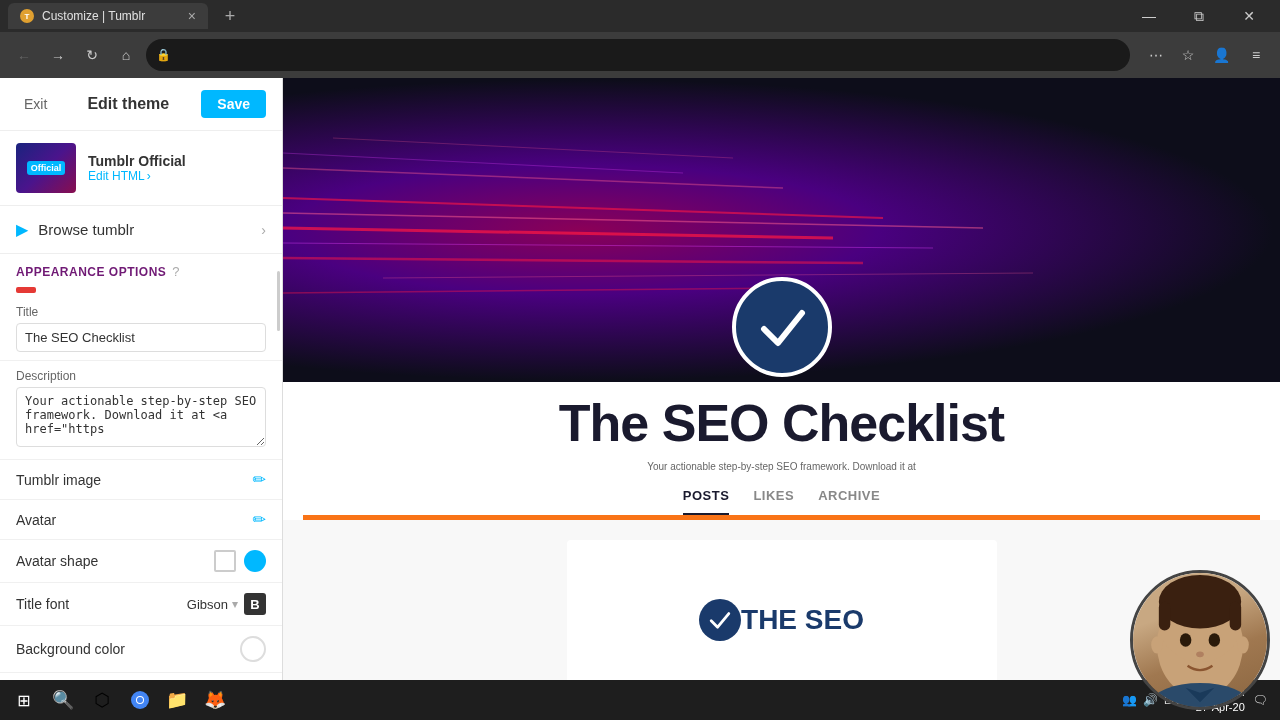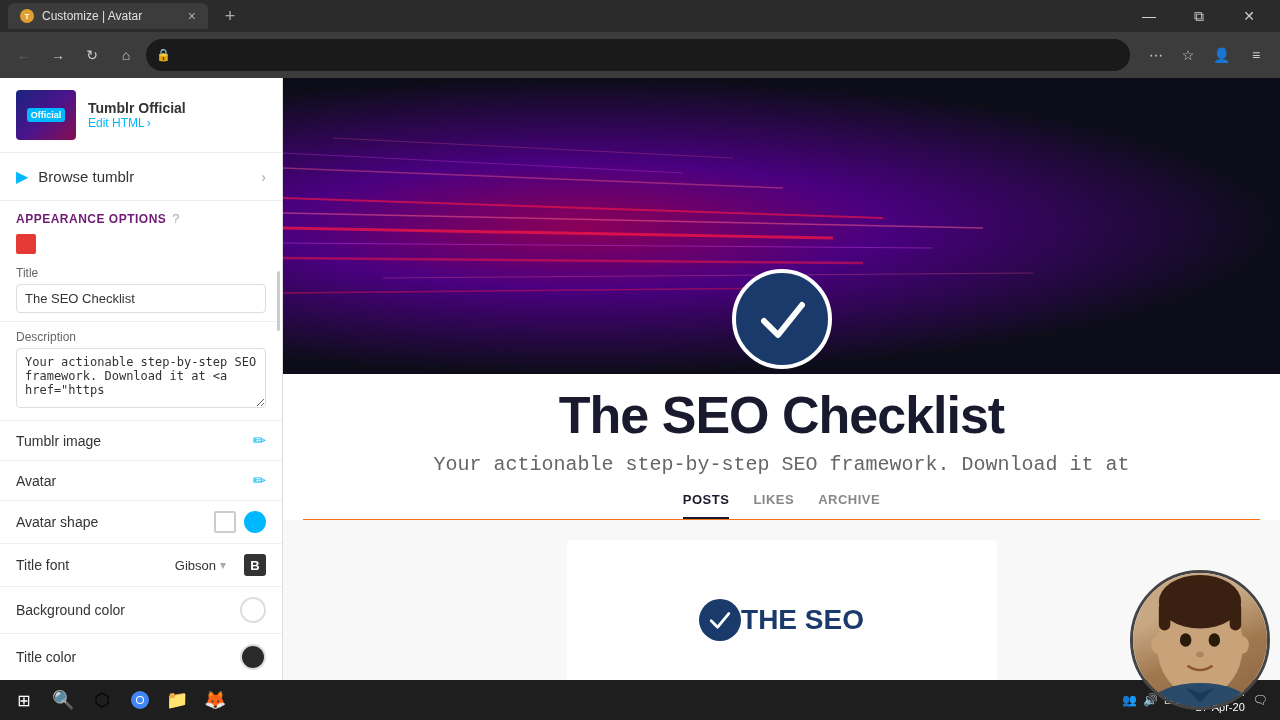--- a/index.html
+++ b/index.html
@@ -373,30 +373,29 @@
     }
 
     .blog-title-text {
       font-size: 52px;
       font-weight: 900;
       color: #1a1a2e;
       margin-top: 16px;
       letter-spacing: -1px;
     }
     .blog-description {
-      font-size: 20px;
+      font-size: 10px;
       color: #666;
       margin-top: 8px;
-      font-family: Liberation Mono, monospace;
     }
     .blog-nav {
       display: flex;
       gap: 24px;
       margin-top: 16px;
-      border-bottom: 1px solid #f97316;
+      border-bottom: 5px solid #f97316;
       width: 100%;
       justify-content: center;
       padding-bottom: 0;
     }
     .blog-nav-item {
       font-size: 13px;
       font-weight: 600;
       color: #888;
       padding-bottom: 10px;
       cursor: pointer;
@@ -500,21 +499,21 @@
     .sys-label { color: #ddd; font-size: 11px; }
   </style>
 </head>
 <body>
 
 <div class="browser-chrome">
 
   <div class="title-bar">
     <div class="tab">
       <div class="tab-icon">T</div>
-      <span>Customize | Avatar</span>
+      <span>Customize | Tumblr</span>
       <span class="tab-close">×</span>
     </div>
     <div class="new-tab-btn">+</div>
     <div class="window-controls">
       <div class="win-btn">—</div>
       <div class="win-btn">⧉</div>
       <div class="win-btn close">✕</div>
     </div>
   </div>
 
@@ -532,20 +531,25 @@
     </div>
     <div class="nav-icon-btn">👤</div>
     <div class="nav-icon-btn">≡</div>
   </div>
 </div>
 
 <div class="main-layout">
 
   <div class="sidebar" style="position:relative;">
 
+    <div class="sidebar-header">
+      <button class="exit-btn">Exit</button>
+      <span class="edit-theme-title">Edit theme</span>
+      <button class="save-btn">Save</button>
+    </div>
 
     <div class="theme-card">
       <div class="theme-thumbnail">
         <span class="official-badge">Official</span>
       </div>
       <div class="theme-info">
         <div class="theme-name">Tumblr Official</div>
         <div class="edit-html-link">
           <span>Edit HTML</span>
           <span> ›</span>
@@ -589,21 +593,21 @@
     <div class="avatar-shape-row">
       <span class="field-row-label">Avatar shape</span>
       <div class="shape-options">
         <div class="shape-square"></div>
         <div class="shape-circle"></div>
       </div>
     </div>
 
     <div class="title-font-row">
       <span class="field-row-label">Title font</span>
-      <div style="display:flex; align-items:center; gap:18px;">
+      <div style="display:flex; align-items:center; gap:6px;">
         <div class="font-selector">
           <span class="font-name">Gibson</span>
           <span class="font-chevron">▾</span>
         </div>
         <button class="bold-btn">B</button>
       </div>
     </div>
 
     <div class="bg-color-row">
       <span class="field-row-label">Background color</span>

